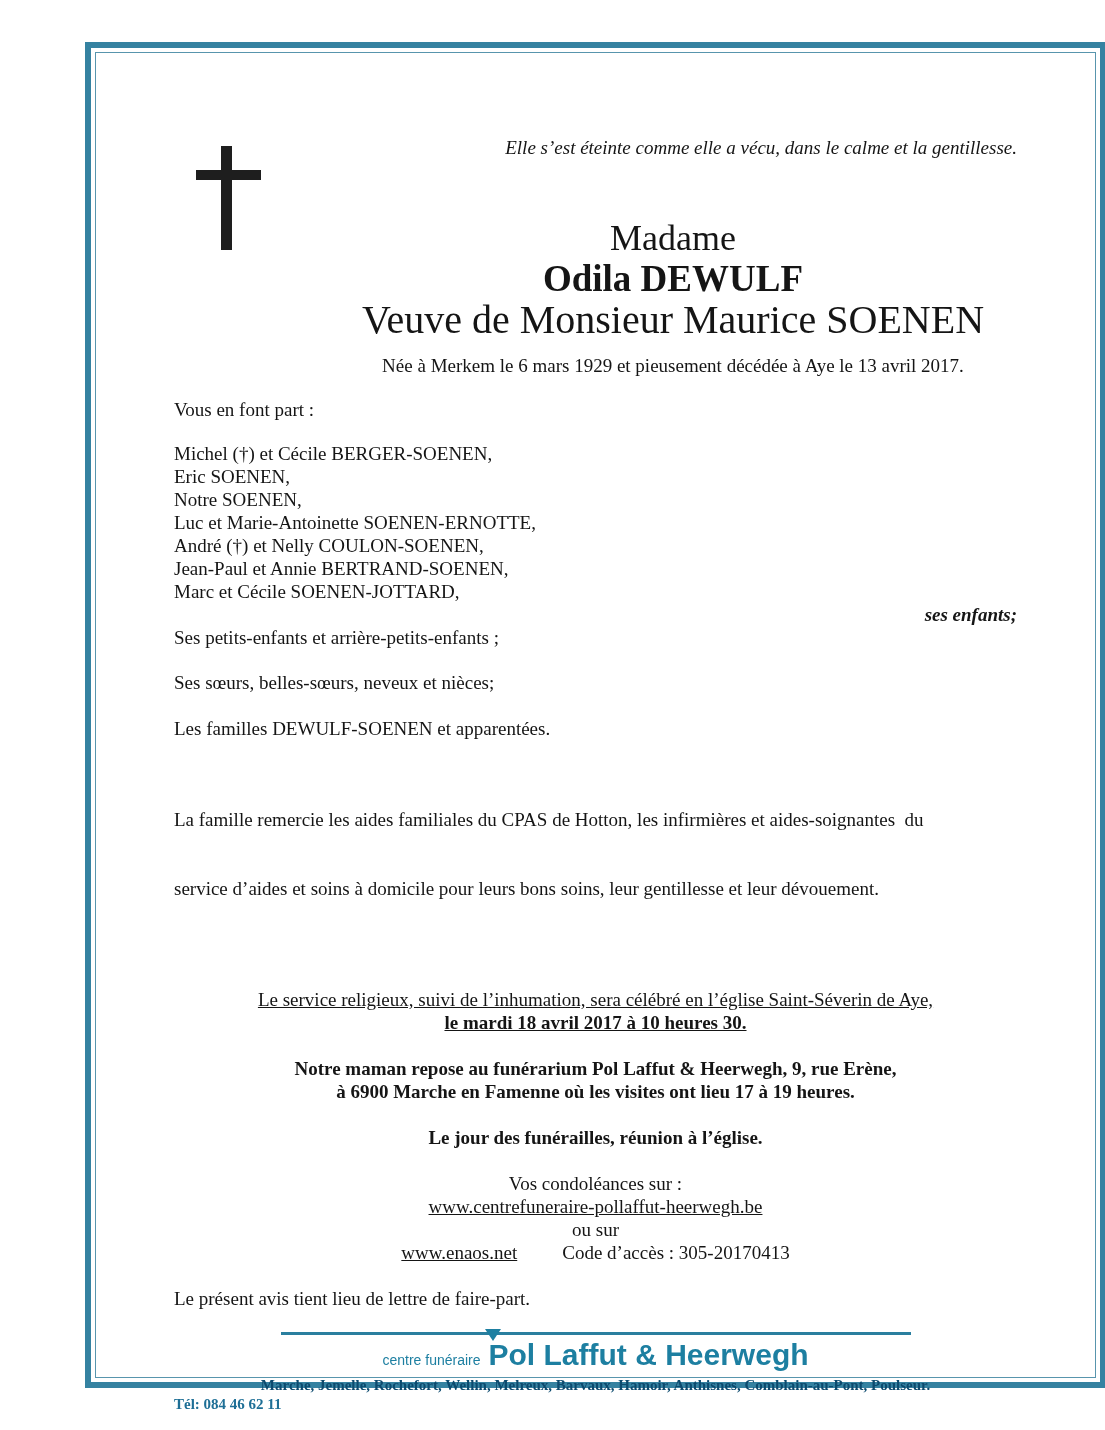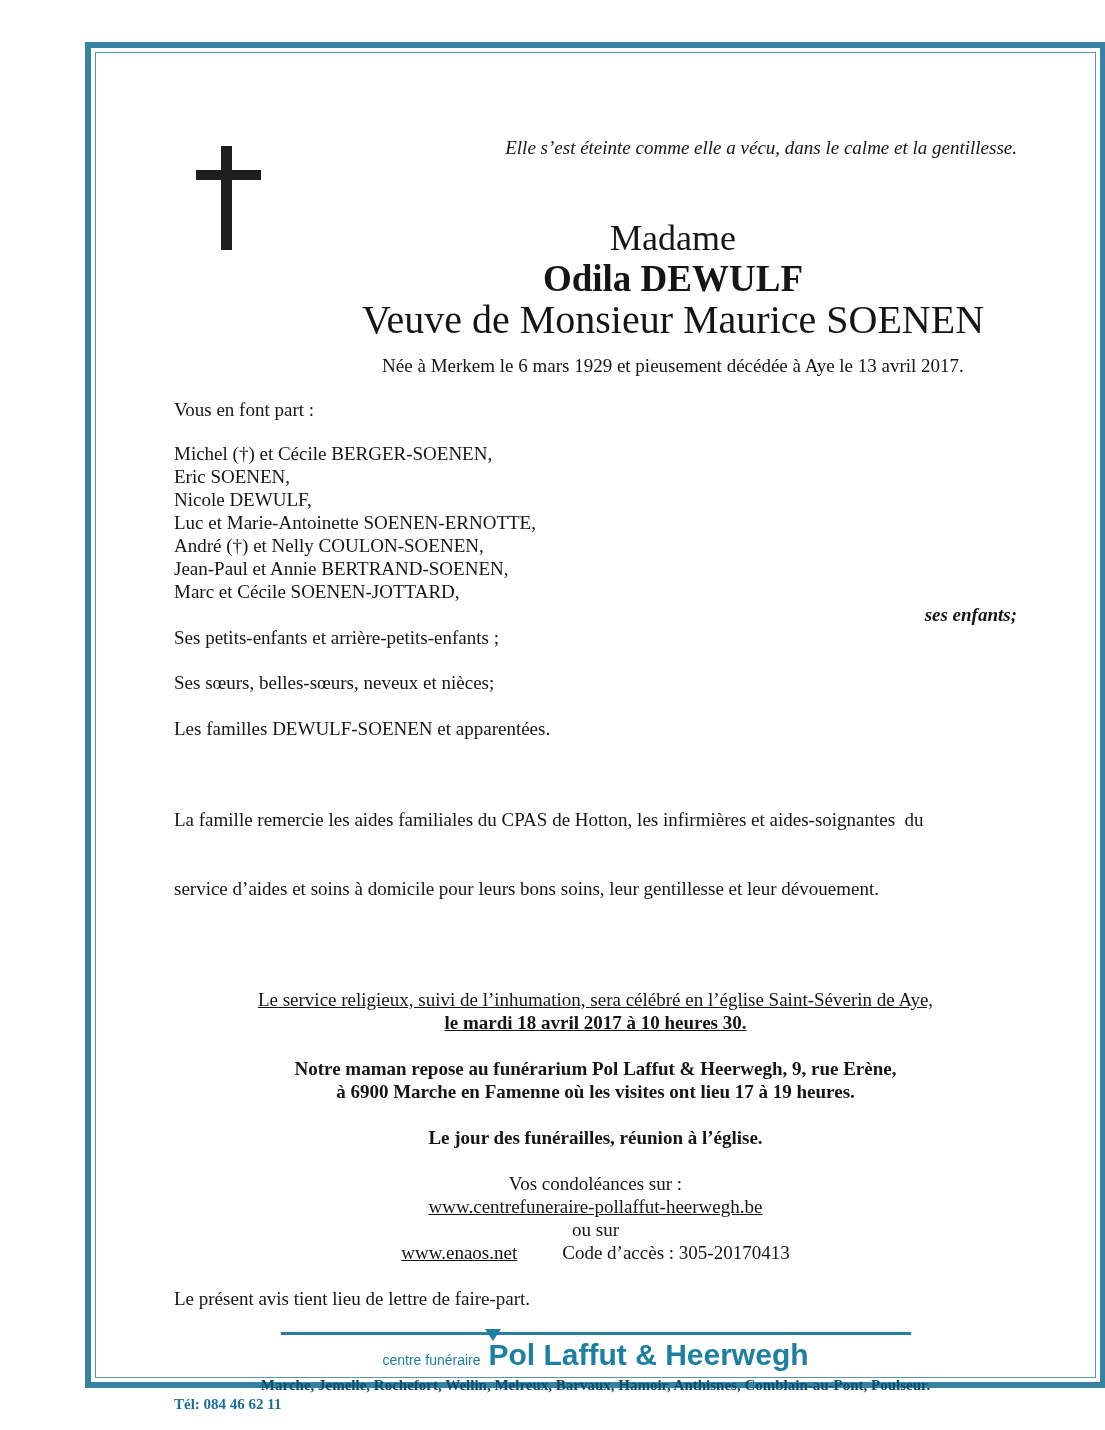--- a/index.html
+++ b/index.html
@@ -139,21 +139,21 @@
           <div class="t-widow">Veuve de Monsieur Maurice SOENEN</div>
         </div>
 
         <div class="birth-line">Née à Merkem le 6 mars 1929 et pieusement décédée à Aye le 13 avril 2017.</div>
 
         <div class="announce">Vous en font part :</div>
 
         <div class="family-list">
           <div>Michel (†) et Cécile BERGER-SOENEN,</div>
           <div>Eric SOENEN,</div>
-          <div>Nicole DEWULF,</div>
+          <div>Notre SOENEN,</div>
           <div>Luc et Marie-Antoinette SOENEN-ERNOTTE,</div>
           <div>André (†) et Nelly COULON-SOENEN,</div>
           <div>Jean-Paul et Annie BERTRAND-SOENEN,</div>
           <div>Marc et Cécile SOENEN-JOTTARD,</div>
         </div>
 
         <div class="right-note">ses enfants;</div>
 
         <div>Ses petits-enfants et arrière-petits-enfants ;</div>
 

